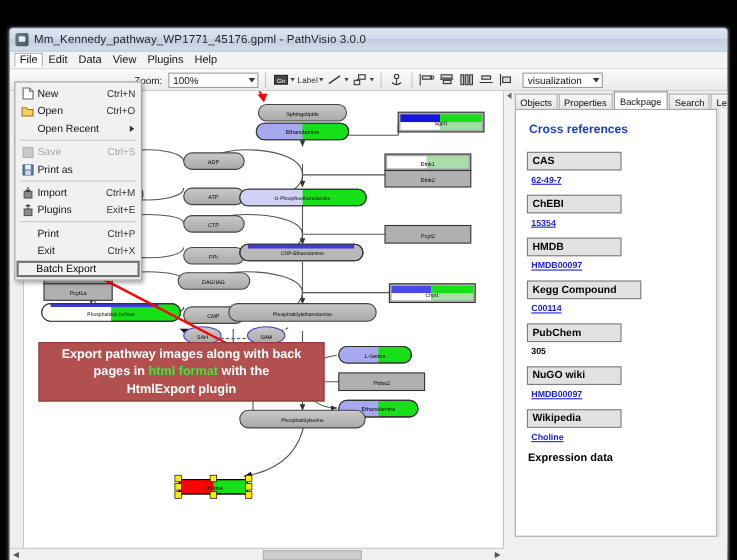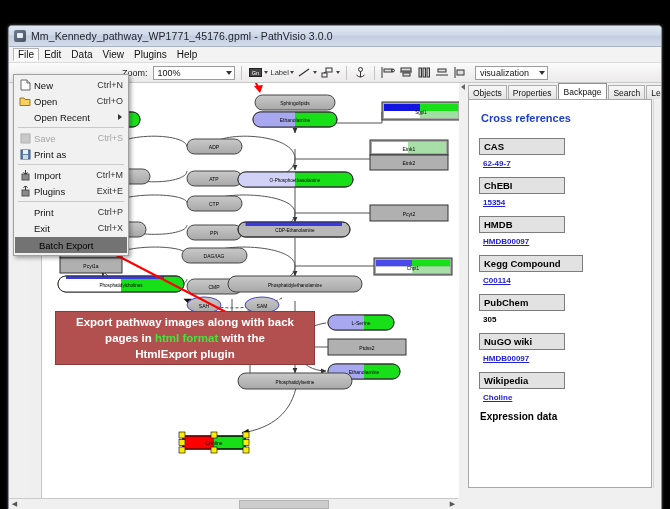--- a/index.html
+++ b/index.html
@@ -116,34 +116,33 @@
   .fm-ico { width:18px; display:flex; align-items:center; justify-content:center; }
   .fm-label { flex:1; }
   .fm-accel { color:#333; padding-right:5px; font-size:9px;}
   .fm-row.disabled .fm-label, .fm-row.disabled .fm-accel { color:#a6a6a6; }
   .fm-sep { height:1px; background:#c9c9c9; margin:2px 4px; }
   .fm-arrow {
     width:0;height:0;border-top:3px solid transparent;border-bottom:3px solid transparent;
     border-left:4px solid #333; margin-right:6px;
   }
   #fm-batch {
-    border:8px solid #737373;
+    border:2px solid #737373;
     height:15px;
     margin:1px 1px 0 1px;
     display:flex; align-items:center;
     background:#f1f1f1;
   }
   #fm-batch .fm-label { padding-left:16px; }
 
   
   #canvas-wrap {
     position:absolute; left:0; top:57px; width:449px; height:415px;
     background:#fff; border-right:1px solid #b9b9b9;
     overflow:hidden;
-    margin-left:20px;
   }
   #vruler {
     position:absolute; left:0; top:0; width:13px; height:100%;
     background:#efefef; border-right:1px solid #c6c6c6;
   }
   #vruler:after{
     content:""; position:absolute; left:4px; top:42px;
     width:0;height:0;border-top:3px solid transparent;border-bottom:3px solid transparent;border-left:4px solid #555;
   }
   #canvas {

